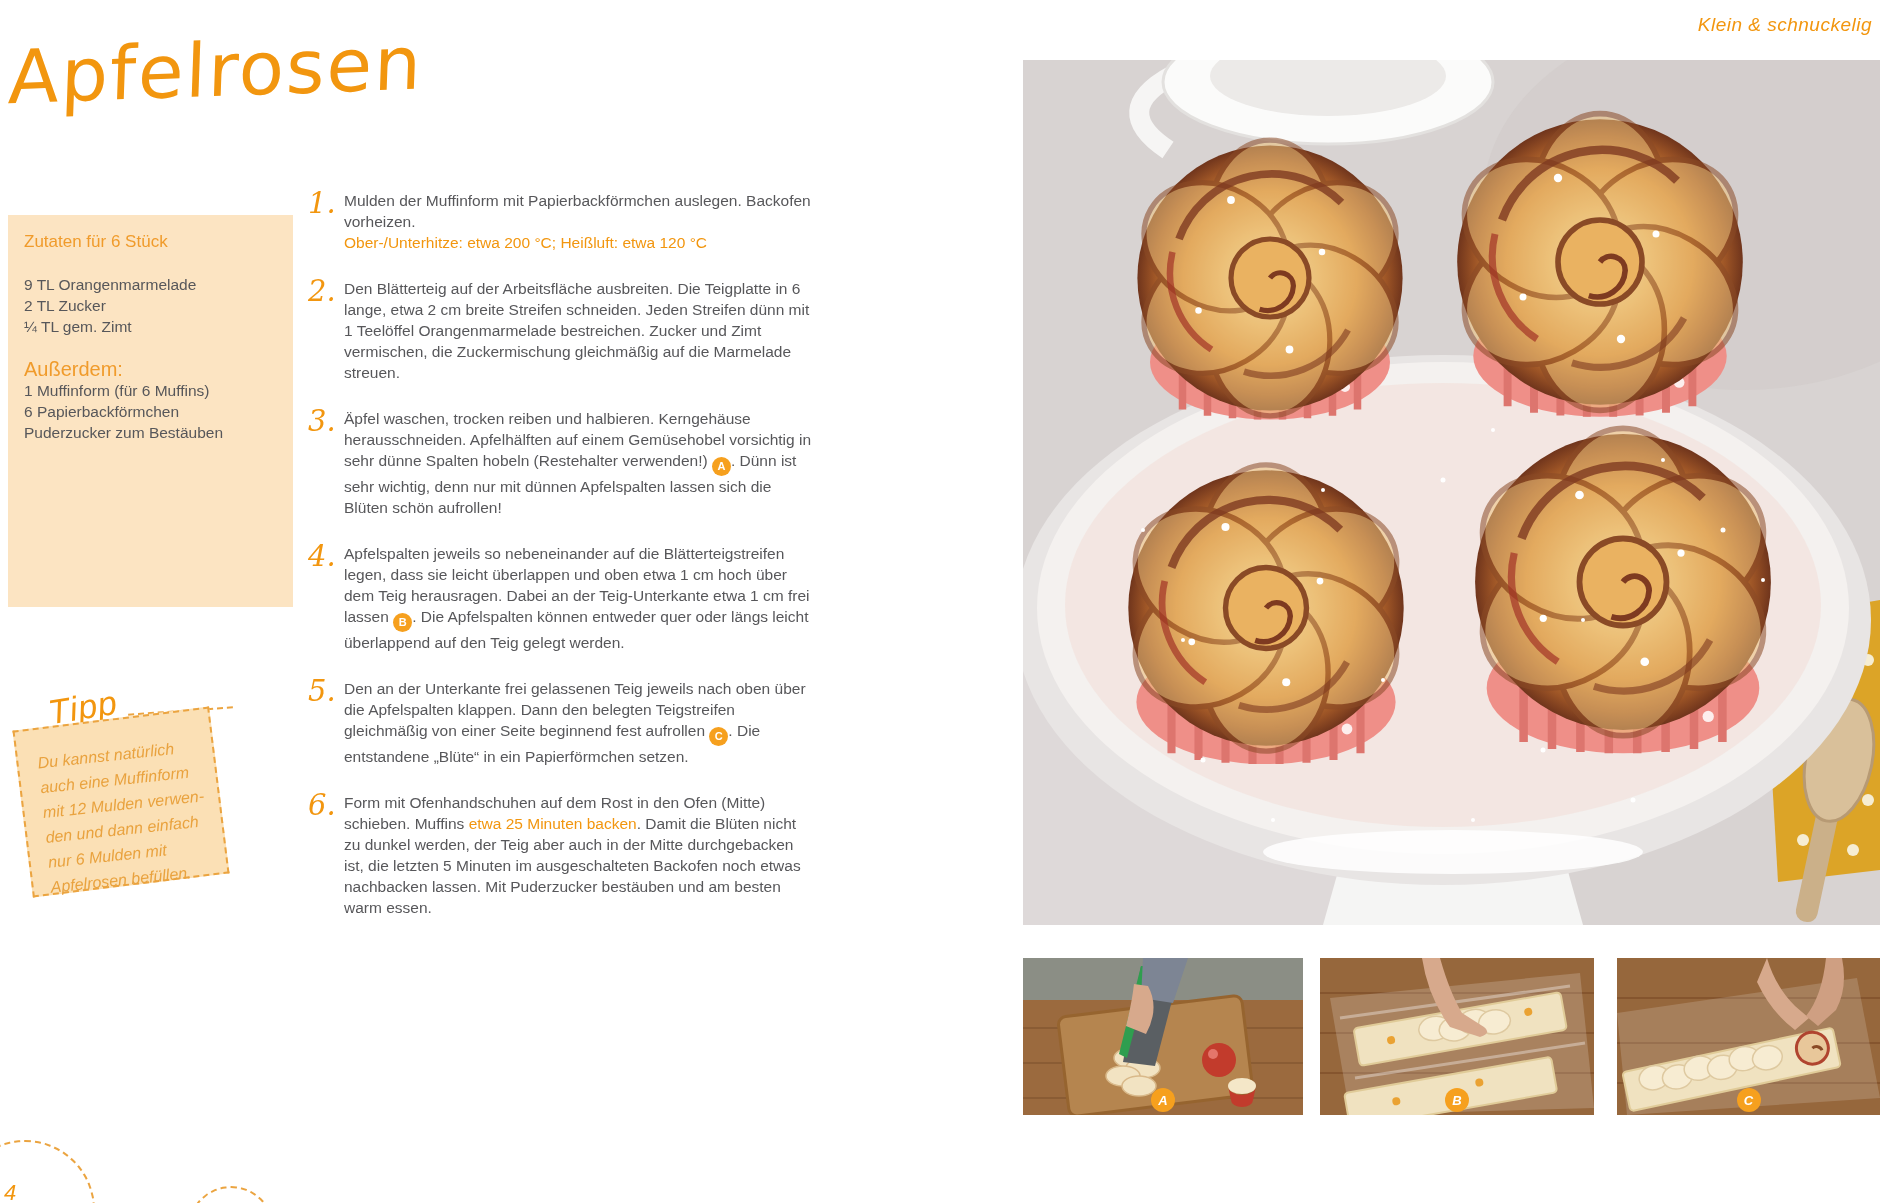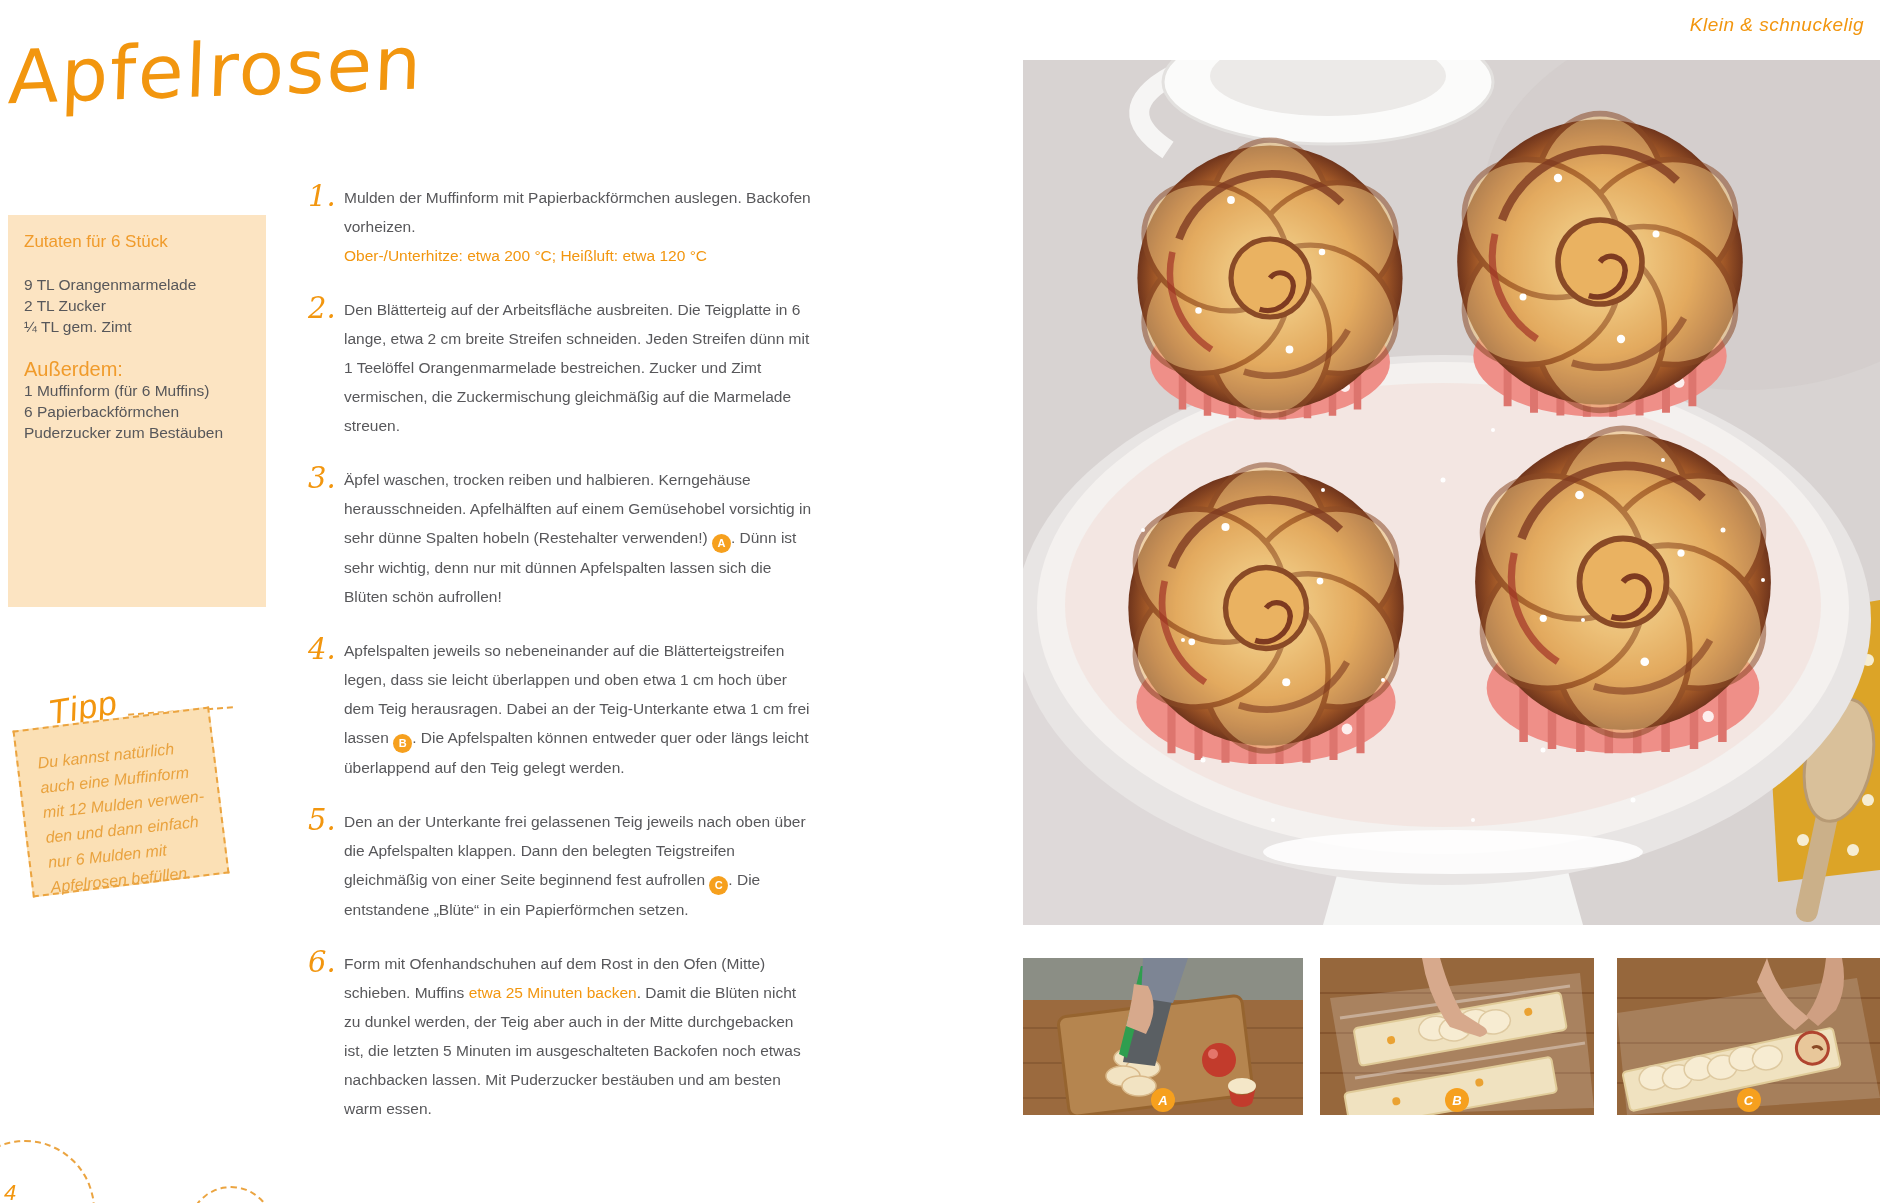--- a/index.html
+++ b/index.html
@@ -4,27 +4,27 @@
 <style>
   :root{
     --accent:#F2960F; --heading:#F09B2B; --peach:#FCE4C2;
     --tip-bg:#FBE0B5; --tip-border:#EBA440; --tip-text:#E9A23E;
     --body:#57575A; --badge:#F6A01E;
   }
   *{margin:0;padding:0;box-sizing:border-box;}
   html,body{background:#fff;}
   .page{position:relative;width:1880px;height:1203px;background:#fff;overflow:hidden;
         font-family:"Liberation Sans",sans-serif;color:var(--body);}
-  .tagline{position:absolute;top:14px;right:16px;color:var(--accent);
+  .tagline{position:absolute;top:14px;right:8px;color:var(--accent);
         font-size:19px;font-style:italic;letter-spacing:.5px;}
   .title{position:absolute;left:10px;top:34px;color:var(--accent);
         font-family:"DejaVu Sans",sans-serif;font-weight:400;font-size:74px;
         letter-spacing:2px;transform:rotate(-2deg) skewX(-4deg);transform-origin:left top;}
   
-  .ingredients{position:absolute;left:8px;top:215px;width:258px;min-height:392px;
+  .ingredients{position:absolute;left:8px;top:215px;width:285px;min-height:392px;
         background:var(--peach);padding:16px 16px 18px 16px;font-size:15.5px;line-height:21px;}
   .ing-heading{color:var(--heading);font-size:17px;margin-bottom:22px;}
   .ing-list{list-style:none;}
   .ing-item{padding-left:17px;text-indent:-17px;}
   .ing-heading2{color:var(--heading);font-size:20px;margin-top:22px;}
   
   .tip{position:absolute;left:18px;top:688px;width:215px;height:210px;}
   .tip-label{position:absolute;left:30px;top:0;color:var(--accent);font-size:34px;
         font-style:italic;transform:rotate(-9deg);letter-spacing:1px;}
   .tip-dash{position:absolute;left:110px;top:22px;width:105px;border-top:2px dashed var(--tip-border);
@@ -32,21 +32,21 @@
   .tip-box{position:absolute;left:4px;top:30px;width:198px;height:168px;background:var(--tip-bg);
         border:2px dashed var(--tip-border);transform:rotate(-7deg);
         padding:22px 10px 0 18px;}
   .tip-lines{color:var(--tip-text);font-size:16px;line-height:25px;font-style:italic;
         transform:rotate(1deg);}
   
   .steps{position:absolute;left:308px;top:183px;width:505px;}
   .step{position:relative;margin-bottom:25px;padding-left:36px;}
   .step-num{position:absolute;left:0;top:-4px;color:var(--accent);
         font-family:"DejaVu Serif",serif;font-style:italic;font-size:29px;}
-  .step-body{font-size:15.5px;line-height:29px;width:468px;}
+  .step-body{font-size:15.5px;line-height:21px;width:468px;margin-top:7px;}
   .accent{color:var(--accent);}
   .inline-badge{display:inline-flex;align-items:center;justify-content:center;
         width:19px;height:19px;border-radius:50%;background:var(--badge);color:#fff;
         font-size:11px;font-weight:bold;vertical-align:-4px;}
   
   .main-photo{position:absolute;left:1023px;top:60px;width:857px;height:865px;overflow:hidden;}
   .step-photo{position:absolute;top:958px;height:157px;overflow:hidden;}
   .step-photo svg{display:block;width:100%;height:100%;}
   #photoA{left:1023px;width:280px;}
   #photoB{left:1320px;width:274px;}

